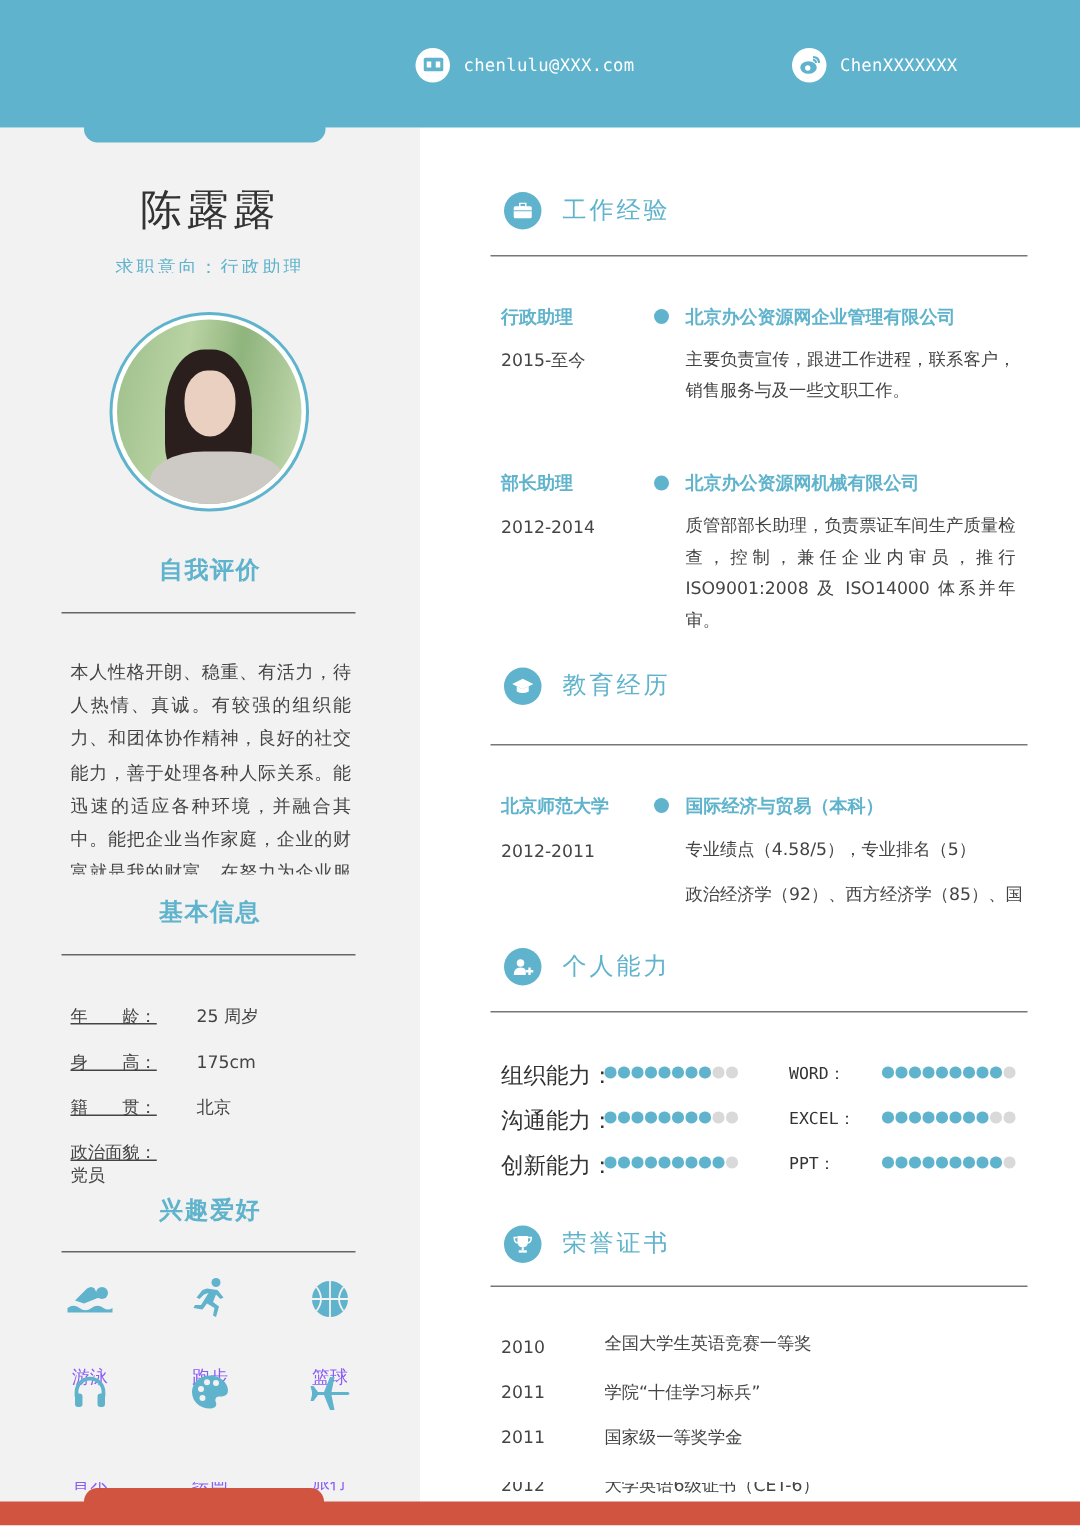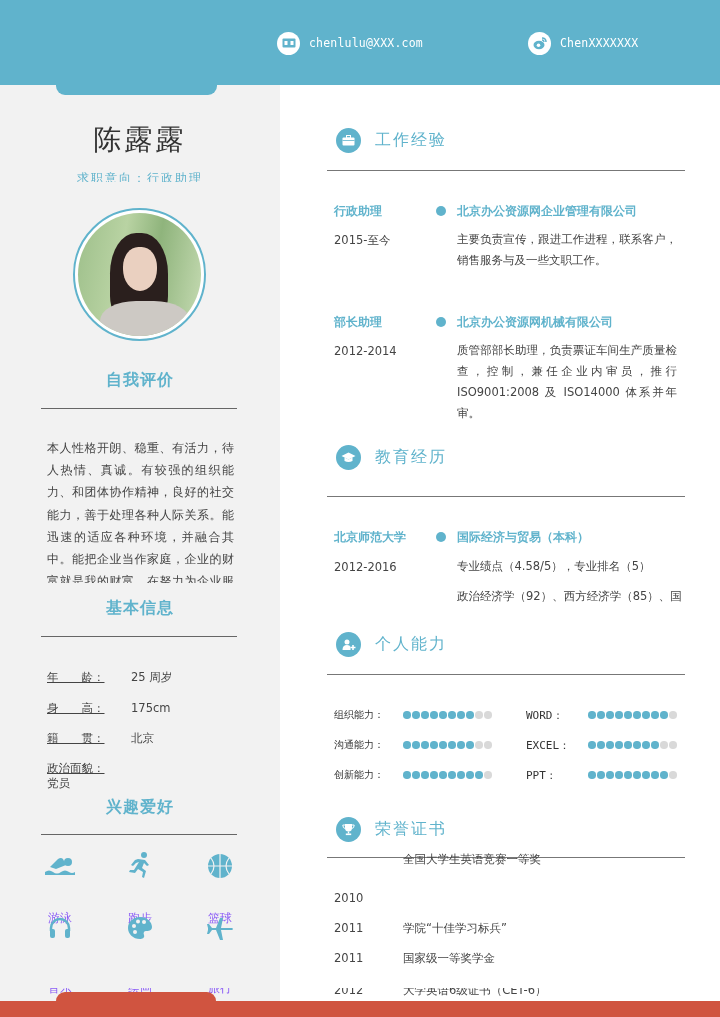--- a/index.html
+++ b/index.html
@@ -41,21 +41,21 @@
   .rsec .circle { width: 25px; height: 25px; border-radius: 50%; background: #60b3cc; display: flex; align-items: center; justify-content: center; }
   .rsec .title { margin-left: 14px; font-size: 16px; color: #60b3cc; letter-spacing: 2px; }
   .rline { position: absolute; left: 327px; width: 358px; height: 1px; background: #777; z-index: 2; }
 
   .job-title { position: absolute; left: 334px; font-size: 12px; font-weight: bold; color: #60b3cc; z-index: 2; }
   .job-dot { position: absolute; left: 436px; width: 10px; height: 10px; border-radius: 50%; background: #60b3cc; z-index: 2; }
   .job-company { position: absolute; left: 457px; font-size: 12px; font-weight: bold; color: #60b3cc; z-index: 2; }
   .job-period { position: absolute; left: 334px; font-size: 11.5px; color: #444; z-index: 2; }
   .job-desc { position: absolute; left: 457px; width: 220px; font-size: 11.5px; line-height: 21px; color: #444; text-align: justify; z-index: 2; }
 
-  .skill-label { position: absolute; font-size: 10px; color: #333; z-index: 2; }
+  .skill-label { position: absolute; font-size: 15px; color: #333; z-index: 2; }
   .dots { position: absolute; display: flex; gap: 1.5px; z-index: 2; }
   .dot { width: 7.5px; height: 7.5px; border-radius: 50%; background: #60b3cc; }
   .dot.off { background: #d9d9d9; }
 
   .honor-year { position: absolute; left: 334px; font-size: 11.5px; color: #444; z-index: 2; }
   .honor-text { position: absolute; left: 403px; font-size: 11.5px; color: #444; z-index: 2; }
 
   .clip-bottom { position: absolute; left: 0; top: 988px; width: 720px; height: 29px; overflow: hidden; }
 
   
@@ -214,21 +214,21 @@
         <path d="M3.5 5.5 V9 Q7.5 11 11.5 9 V5.5 L7.5 7.5 Z" fill="#fff"></path>
       </svg>
   </span>
   <span class="title">教育经历</span>
 </div>
 <div class="rline" style="top:496px;"></div>
 
 <div class="job-title" style="top:529px;">北京师范大学</div>
 <div class="job-dot" style="top:532px;"></div>
 <div class="job-company" style="top:529px;">国际经济与贸易（本科）</div>
-<div class="job-period" style="top:560px;">2012-2016</div>
+<div class="job-period" style="top:560px;">2012-2011</div>
 <div class="job-desc" style="top:556px; width:240px;">专业绩点（4.58/5），专业排名（5）</div>
 <div class="job-desc" style="top:586px; width:240px; white-space:nowrap;">政治经济学（92）、西方经济学（85）、国</div>
 
 <div class="rsec" style="top:632px;">
   <span class="circle">
     <svg width="14" height="12" viewBox="0 0 14 12">
         <circle cx="5" cy="3" r="2.5" fill="#fff"></circle>
         <path d="M0.5 11 Q0.5 6 5 6 Q8 6 8.5 8 L8.5 11 Z" fill="#fff"></path>
         <path d="M11 6 V11 M8.5 8.5 H13.5" stroke="#fff" stroke-width="1.6"></path>
       </svg>
@@ -324,20 +324,20 @@
         <path d="M3 2 H0.8 Q0.8 5.5 3.3 5.5 M10 2 H12.2 Q12.2 5.5 9.7 5.5" stroke="#fff" stroke-width="1" fill="none"></path>
         <rect x="5.8" y="8.5" width="1.4" height="2" fill="#fff"></rect>
         <rect x="3.8" y="10.5" width="5.4" height="1.6" fill="#fff"></rect>
       </svg>
   </span>
   <span class="title">荣誉证书</span>
 </div>
 <div class="rline" style="top:857px;"></div>
 
 <div class="honor-year" style="top:891px;">2010</div>
-<div class="honor-text" style="top:852px;">全国大学生英语竞赛一等奖</div>
+<div class="honor-text" style="top:888px;">全国大学生英语竞赛一等奖</div>
 <div class="honor-year" style="top:921px;">2011</div>
 <div class="honor-text" style="top:921px;">学院“十佳学习标兵”</div>
 <div class="honor-year" style="top:951px;">2011</div>
 <div class="honor-text" style="top:951px;">国家级一等奖学金</div>
 
 <div class="footer-tab"></div>
 <div class="footer"></div>
 
 </body></html>

